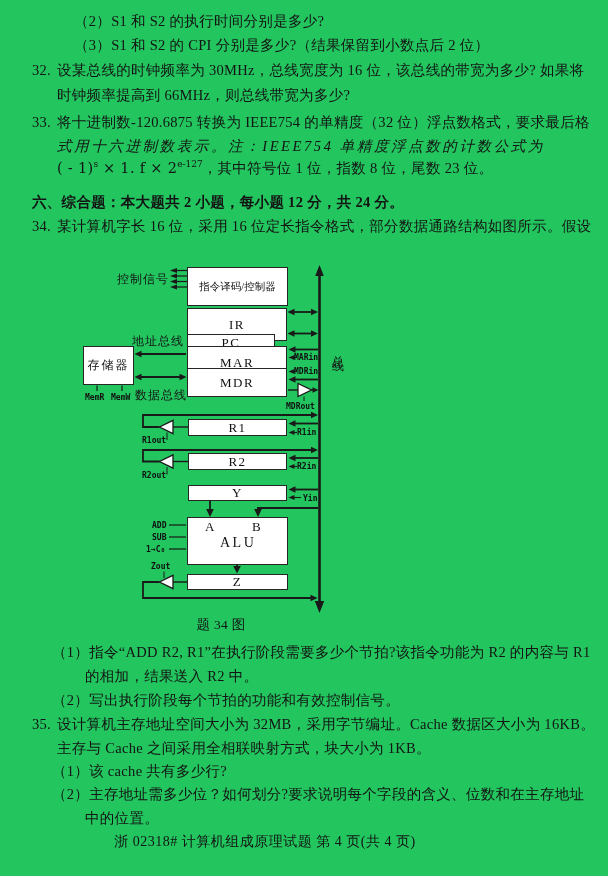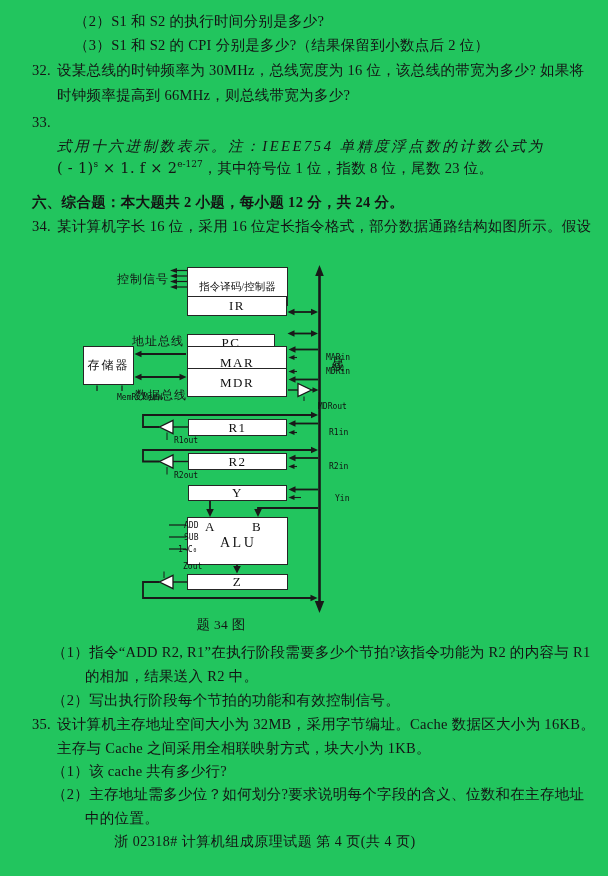--- a/index.html
+++ b/index.html
@@ -9,41 +9,42 @@
   .bold{font-weight:bold;}
   .spread{letter-spacing:2.6px;font-style:italic;}
   .formula{font-family:"DejaVu Serif","Liberation Serif",serif;}
   sup{font-size:9px;letter-spacing:0;}
   .dbox{position:absolute;box-sizing:border-box;border:1.4px solid #262626;background:#fff;
         display:flex;align-items:center;justify-content:center;color:#111;white-space:nowrap;
         font-family:"Liberation Serif","DejaVu Serif",serif;}
   .reg{font-size:13px;letter-spacing:1.5px;}
   .clabel{position:absolute;font-size:12px;color:#141414;white-space:nowrap;}
   .mlabel{position:absolute;font-family:"DejaVu Sans Mono","Liberation Mono",monospace;
-          font-size:8px;font-weight:normal;color:#101010;white-space:nowrap;padding-left:32px;}
+          font-size:8px;font-weight:bold;color:#101010;white-space:nowrap;}
   .alabel{position:absolute;font-size:13px;color:#111;white-space:nowrap;}
   .vert{writing-mode:vertical-rl;letter-spacing:4px;}
   svg.wires{position:absolute;left:0;top:0;}
   .wires line, .wires polyline{stroke:#191919;}
   .wires polygon{fill:#191919;stroke:none;}
   .wires polygon.buf{fill:#ffffff;stroke:#191919;stroke-width:1.3;}
 </style>
 </head>
 <body>
 
 <div class="page">
 
   <div class="ln" style="left:74px;top:12px">（2）S1 和 S2 的执行时间分别是多少?</div>
   <div class="ln" style="left:74px;top:36px">（3）S1 和 S2 的 CPI 分别是多少?（结果保留到小数点后 2 位）</div>
 
   <div class="ln" style="left:32px;top:61px">32.</div>
   <div class="ln" style="left:57px;top:61px">设某总线的时钟频率为 30MHz，总线宽度为 16 位，该总线的带宽为多少? 如果将</div>
   <div class="ln" style="left:57px;top:86px">时钟频率提高到 66MHz，则总线带宽为多少?</div>
 
   <div class="ln" style="left:32px;top:113px">33.</div>
+  <div class="ln" style="left:57px;top:113px">将十进制数-120.6875 转换为 IEEE754 的单精度（32 位）浮点数格式，要求最后格</div>
   <div class="ln spread" style="left:57px;top:137px">式用十六进制数表示。注：IEEE754 单精度浮点数的计数公式为</div>
   <div class="ln" style="left:57px;top:159px"><span class="formula"><span>( - 1)</span><sup>s</sup><span> × 1. f × 2</span><sup>e-127</sup></span><span>，其中符号位 1 位，指数 8 位，尾数 23 位。</span></div>
 
   <div class="ln bold" style="left:32px;top:193px">六、综合题：本大题共 2 小题，每小题 12 分，共 24 分。</div>
 
   <div class="ln" style="left:32px;top:217px">34.</div>
   <div class="ln" style="left:57px;top:217px">某计算机字长 16 位，采用 16 位定长指令格式，部分数据通路结构如图所示。假设</div>
 
   <svg class="wires" width="608" height="876" viewBox="0 0 608 876">
 
@@ -137,21 +138,21 @@
     <polygon points="237,573.5 233.2,566 240.8,566"></polygon>
 
     <line x1="187" y1="582" x2="173" y2="582" stroke-width="1.4"></line>
     <polygon class="buf" points="173,575.3 173,588.7 159.5,582"></polygon>
     <polyline points="159.5,582 143,582 143,598 313,598" fill="none" stroke-width="1.8"></polyline>
     <polygon points="317.5,598 310.5,594.8 310.5,601.2"></polygon>
     <line x1="164" y1="571.5" x2="164" y2="578" stroke-width="1"></line>
   </svg>
 
   <div class="dbox" style="left:187px;top:267px;width:101px;height:39px;font-size:10.5px">指令译码/控制器</div>
-  <div class="dbox reg" style="left:187px;top:296px;width:100px;height:20px">IR</div>
+  <div class="dbox reg" style="left:187px;top:308px;width:100px;height:33px">IR</div>
   <div class="dbox reg" style="left:187px;top:334px;width:88px;height:17px">PC</div>
   <div class="dbox reg" style="left:187px;top:346px;width:100px;height:34px">MAR</div>
   <div class="dbox" style="left:83px;top:346px;width:51px;height:39px;font-size:12px;letter-spacing:2px">存储器</div>
   <div class="dbox reg" style="left:187px;top:368px;width:100px;height:29px">MDR</div>
   <div class="dbox reg" style="left:188px;top:419px;width:99px;height:17px">R1</div>
   <div class="dbox reg" style="left:188px;top:453px;width:99px;height:17px">R2</div>
   <div class="dbox reg" style="left:188px;top:485px;width:99px;height:16px">Y</div>
   <div class="dbox" style="left:187px;top:517px;width:101px;height:48px"></div>
   <div class="dbox reg" style="left:187px;top:574px;width:101px;height:16px">Z</div>
 

